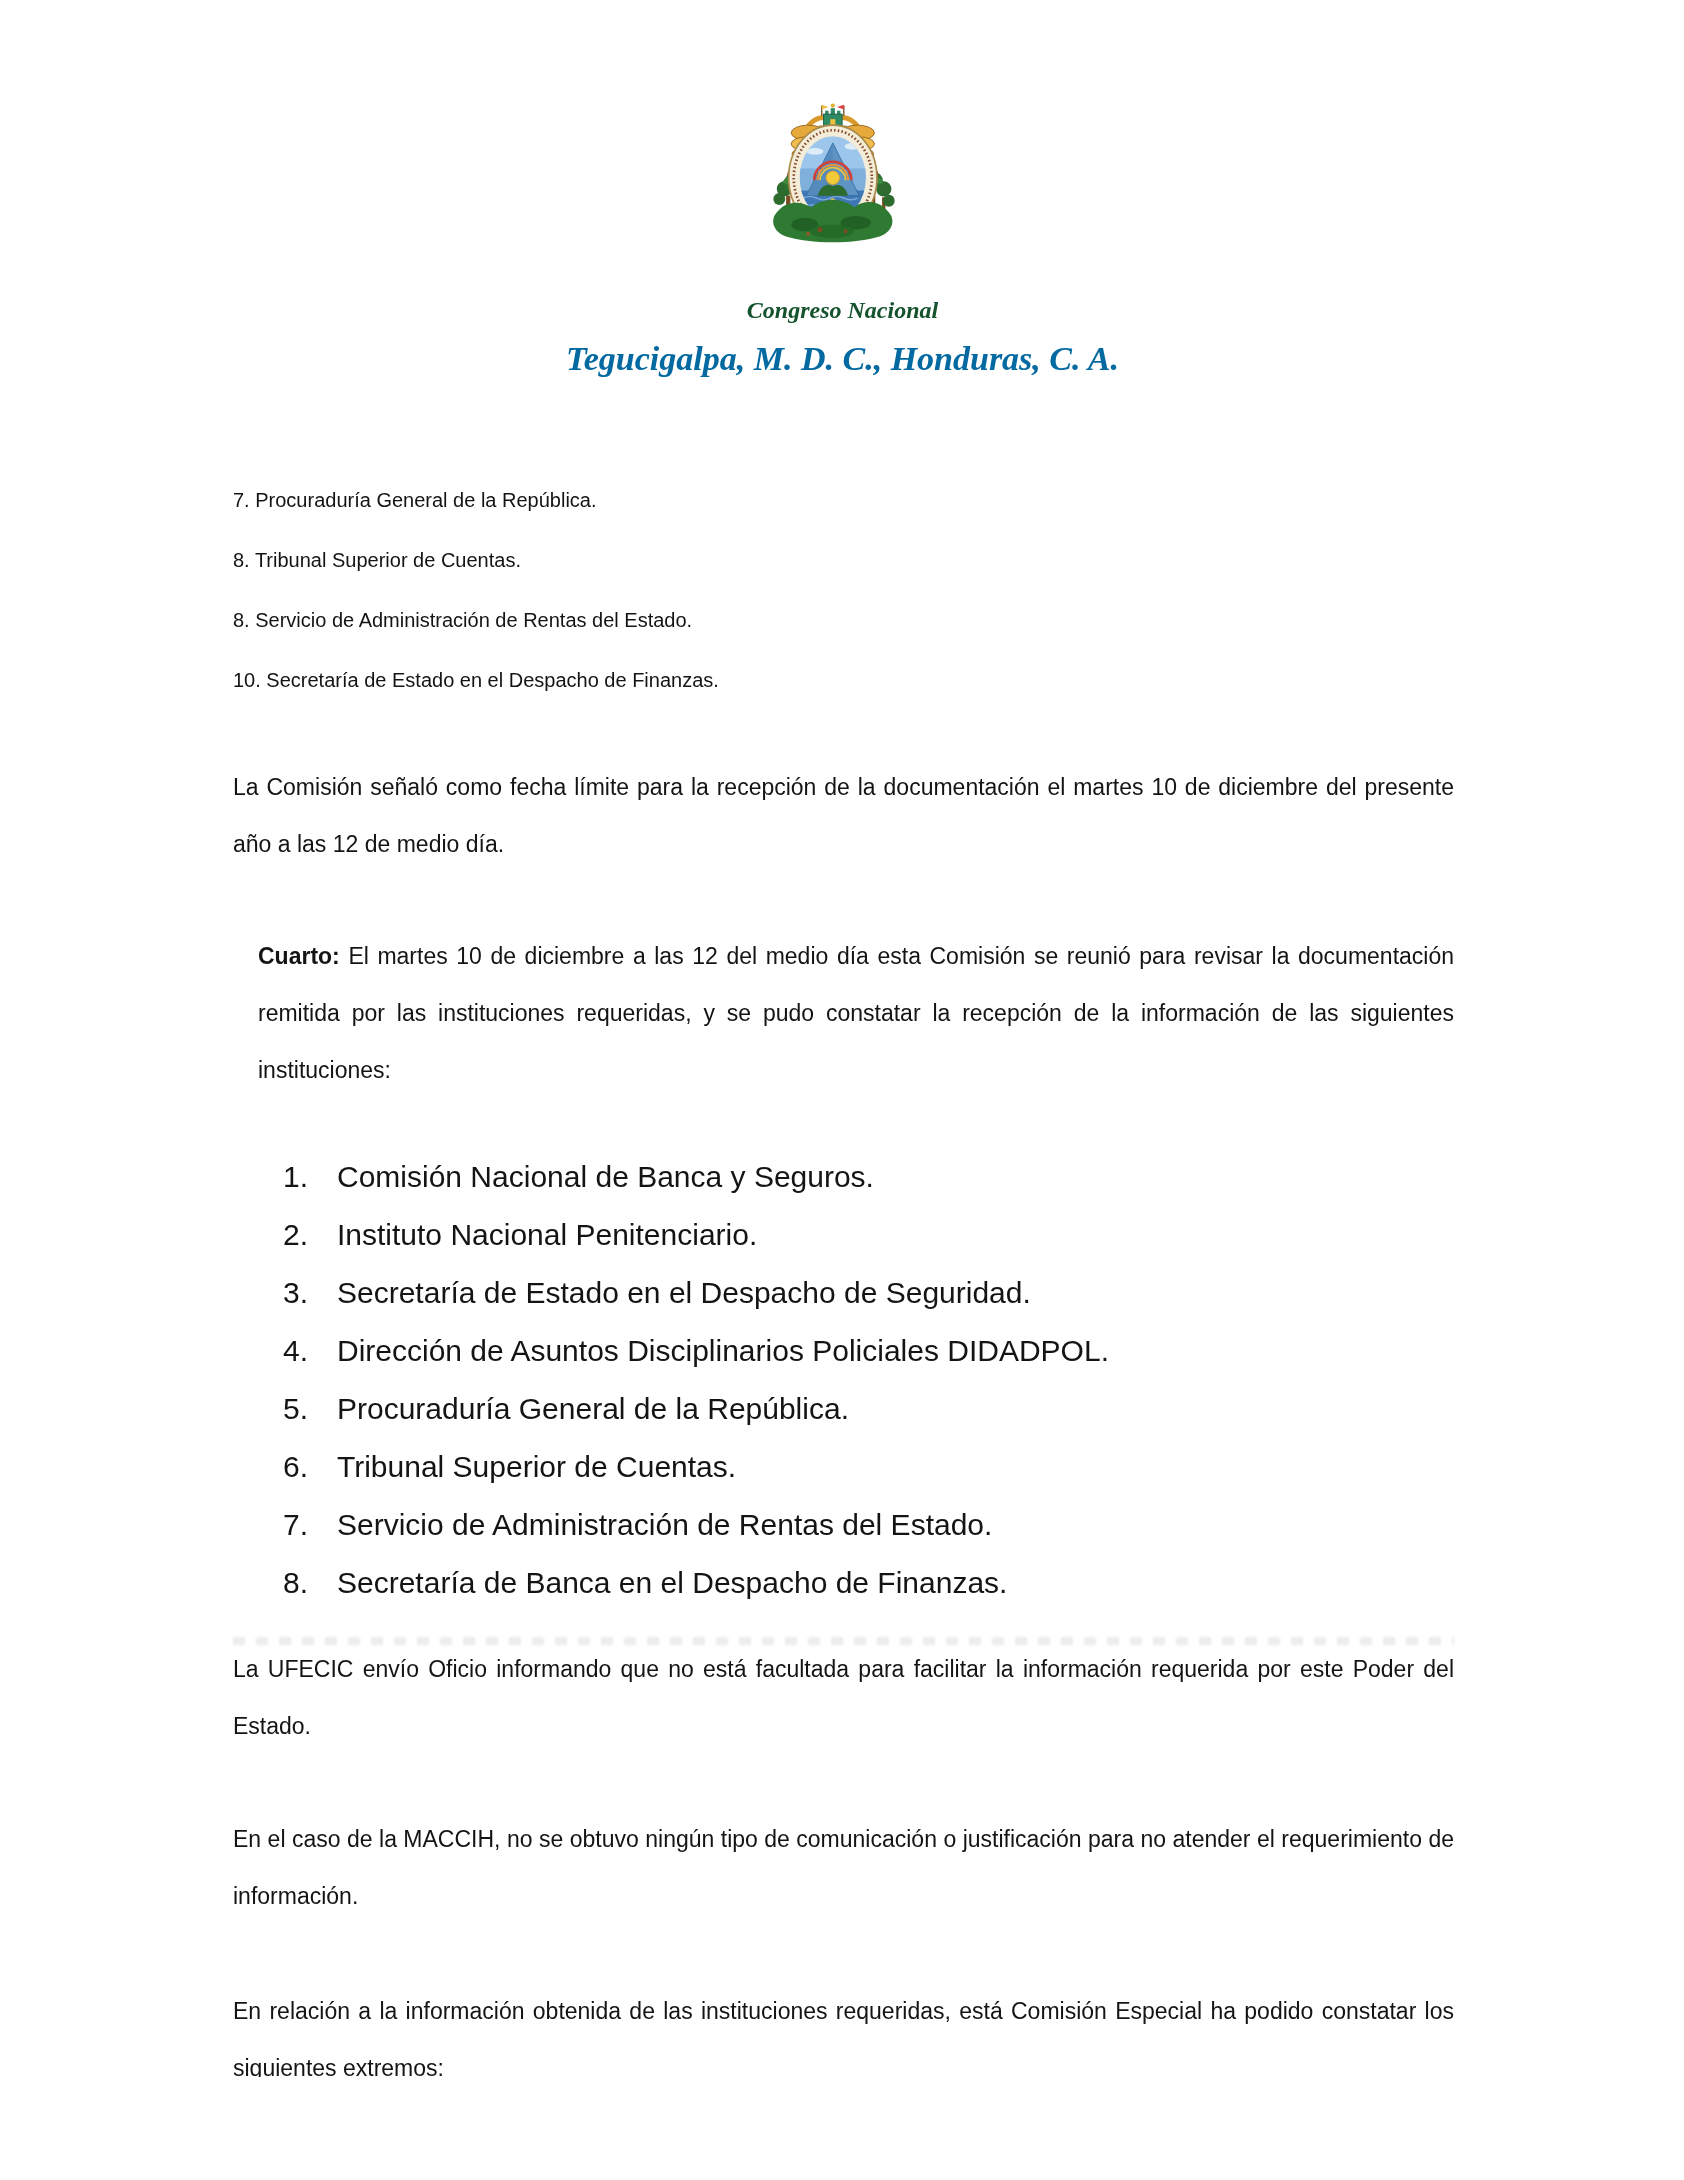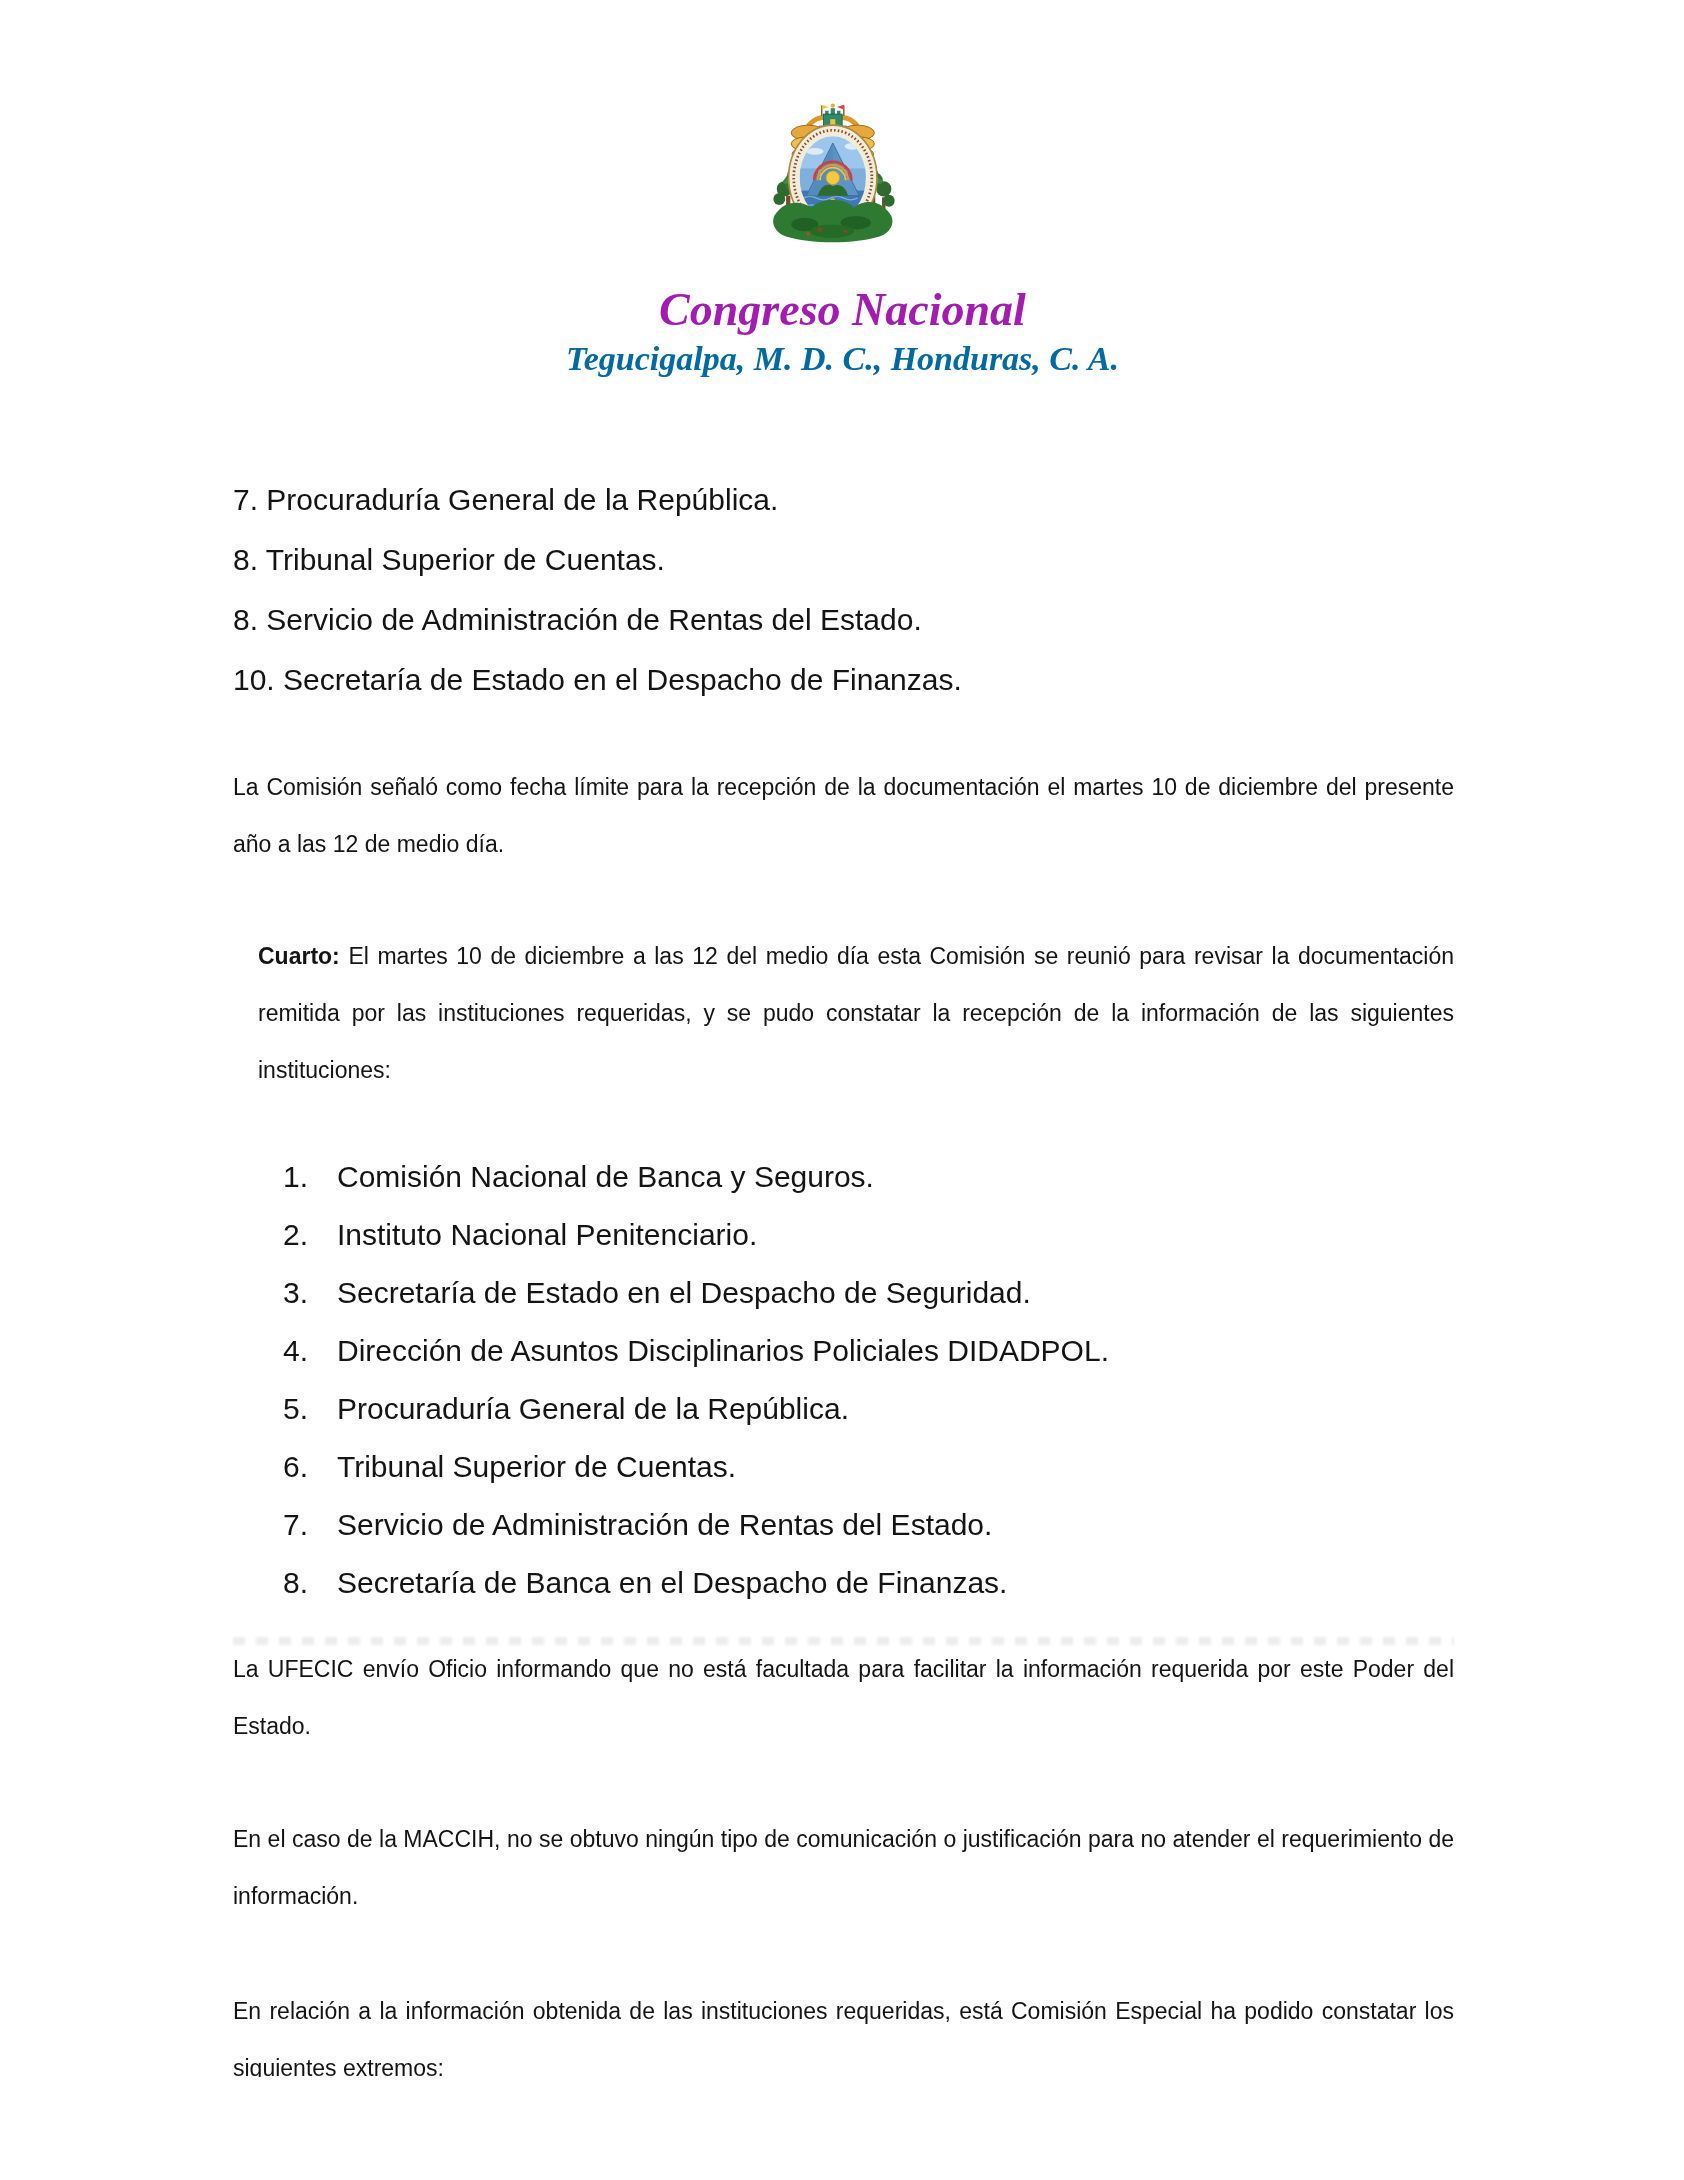--- a/index.html
+++ b/index.html
@@ -15,32 +15,32 @@
   .emblem{
     display:block;
     margin:95px auto 0;
     width:124px;height:152px;
     transform:translateX(-10.2px);
   }
   .org{
     margin-top:41px;
     font-family:"Liberation Serif","DejaVu Serif",serif;
     font-weight:bold;font-style:italic;
-    font-size:46px;line-height:44px;
-    color:#a21caf;
+    font-size:24px;line-height:44px;
+    color:#14532d;
   }
   .loc{
     font-family:"Liberation Serif","DejaVu Serif",serif;
     font-weight:bold;font-style:italic;
     font-size:34px;line-height:53px;
     color:#0369a1;
   }
   .content{padding-left:233px;padding-right:231px;}
   .list-top{margin-top:85px;}
-  .list-top p{margin:0;font-size:30px;line-height:60px;text-align:left;}
+  .list-top p{margin:0;font-size:20px;line-height:60px;text-align:left;}
   .para{margin:0;font-size:23px;line-height:57px;text-align:justify;}
   .p-deadline{margin-top:49px;}
   .p-cuarto{margin-top:55px;margin-left:25px;}
   .p-ufecic{margin-top:29px;}
   .p-maccih{margin-top:56px;}
   .clip-wrap{margin-top:58px;height:94px;overflow:hidden;}
   .list-mid{margin-top:49px;}
   .list-mid .row{display:flex;font-size:30px;line-height:58px;padding-left:50px;}
   .list-mid .num{flex:0 0 54px;width:54px;}
   .list-mid .txt{flex:1 1 auto;}

